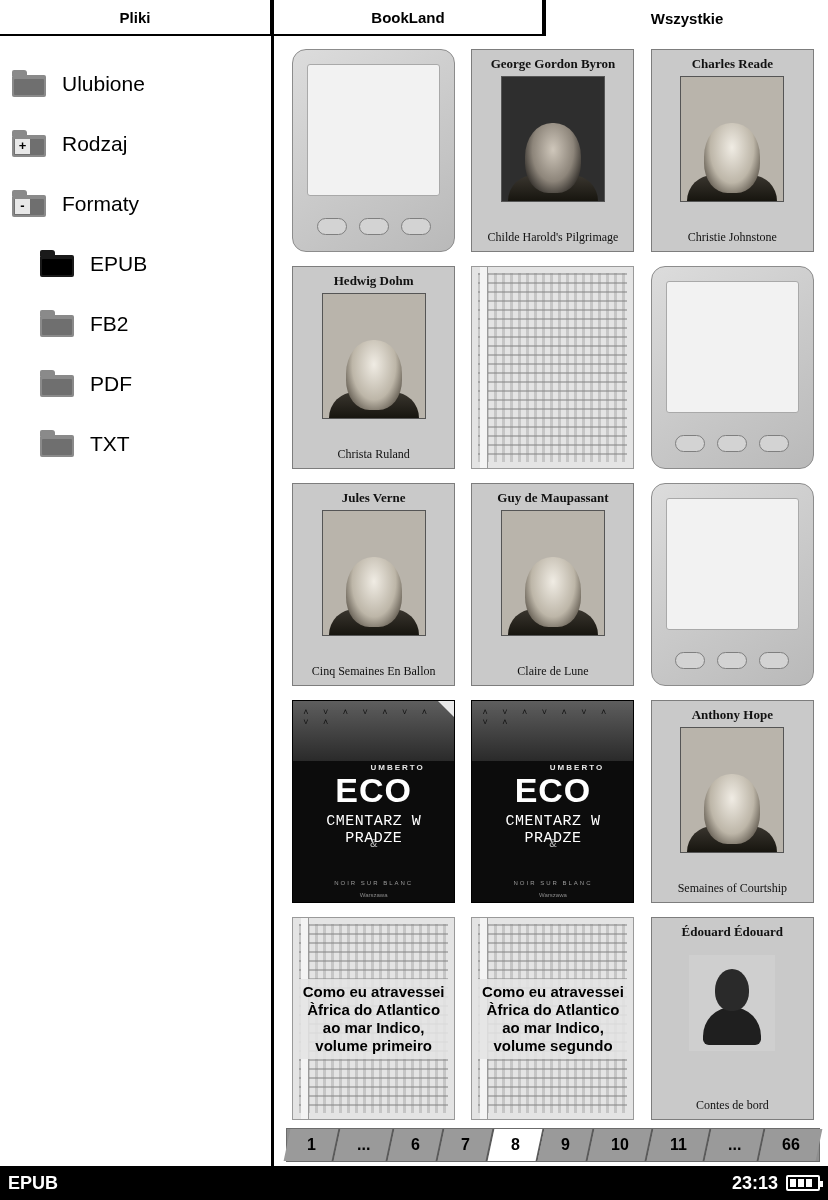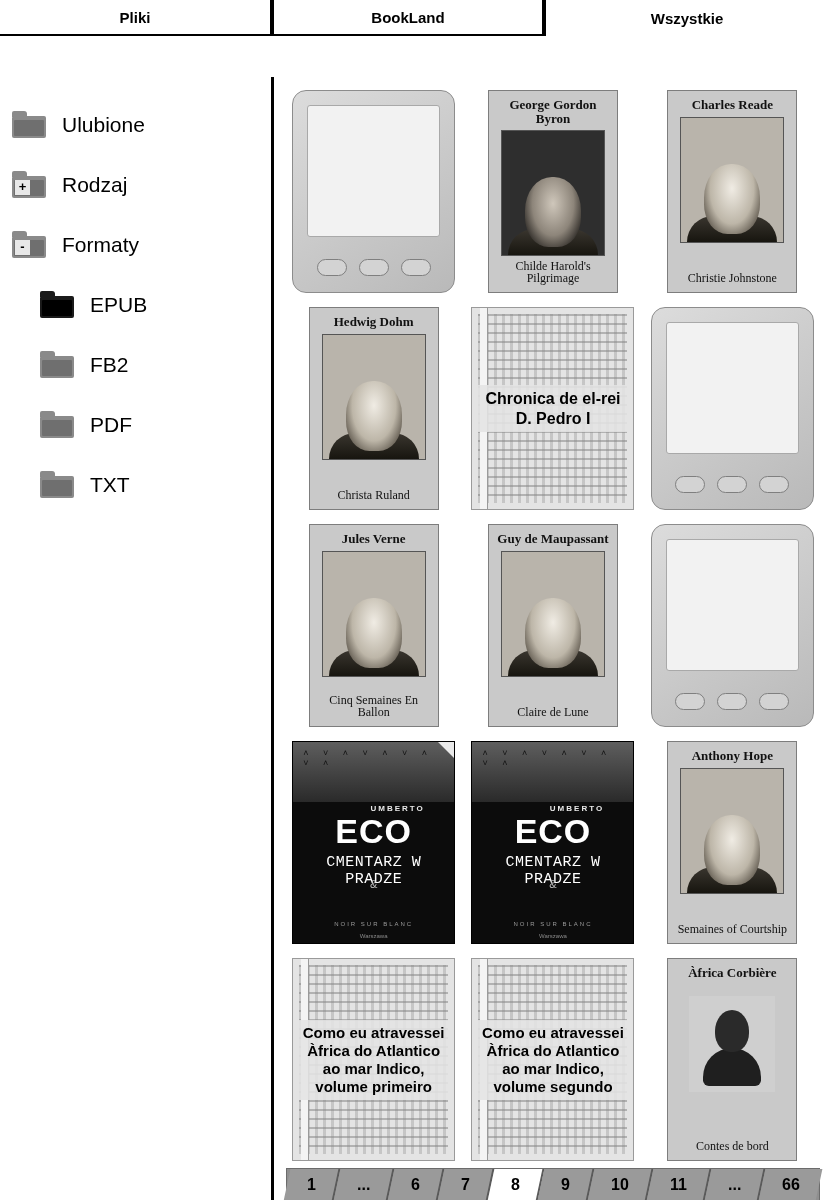--- a/index.html
+++ b/index.html
@@ -9,21 +9,20 @@
     background: #ffffff;
     font-family: "Liberation Sans", sans-serif;
     overflow: hidden;
   }
   #app {
     position: relative;
     width: 828px; height: 1200px;
     background: #ffffff;
     display: flex;
     flex-direction: column;
-    gap: 41px;
   }
 
   
   .tabbar {
     position: relative;
     height: 36px;
     flex: 0 0 36px;
     background: #ffffff;
   }
   .tab {
@@ -134,21 +133,21 @@
     padding: 8px 8px 0 12px;
   }
   .cell {
     position: relative;
     display: flex;
     align-items: center;
     justify-content: center;
   }
   .cover {
     position: relative;
-    width: 130px;
+    width: 163px;
     height: 203px;
     background: #c9c9c9;
     border: 1px solid #7d7d7d;
     overflow: hidden;
     display: flex;
     flex-direction: column;
     align-items: center;
   }
   .cover .ctitle {
     font-family: "Liberation Serif", serif;
@@ -556,21 +555,20 @@
                 <span class="head"></span>
             </div>
             <div class="cauthorbot">Christa Ruland</div>
           </div>
         </div>
 
         <div class="cell">
           <div class="lined">
             <span class="lines"></span>
             <span class="spine"></span>
-            <span class="txt">Chronica de el-rei D. Pedro I</span>
           </div>
         </div>
 
         <div class="cell">
           <div class="device">
             <span class="screen"></span>
             <span class="btns">
               <span class="btn"></span>
                 <span class="btn"></span>
                 <span class="btn"></span>
@@ -660,21 +658,21 @@
         <div class="cell">
           <div class="lined">
             <span class="lines"></span>
             <span class="spine"></span>
             <span class="txt small">Como eu atravessei Àfrica do Atlantico ao mar Indico, volume segundo</span>
           </div>
         </div>
 
         <div class="cell">
           <div class="cover">
-            <div class="ctitle">Àfrica Corbière</div>
+            <div class="ctitle">Édouard Édouard</div>
             <div class="bust">
               <span class="b-body"></span>
                 <span class="b-head"></span>
             </div>
             <div class="cauthorbot">Contes de bord</div>
           </div>
         </div>
 
       </div>
 

